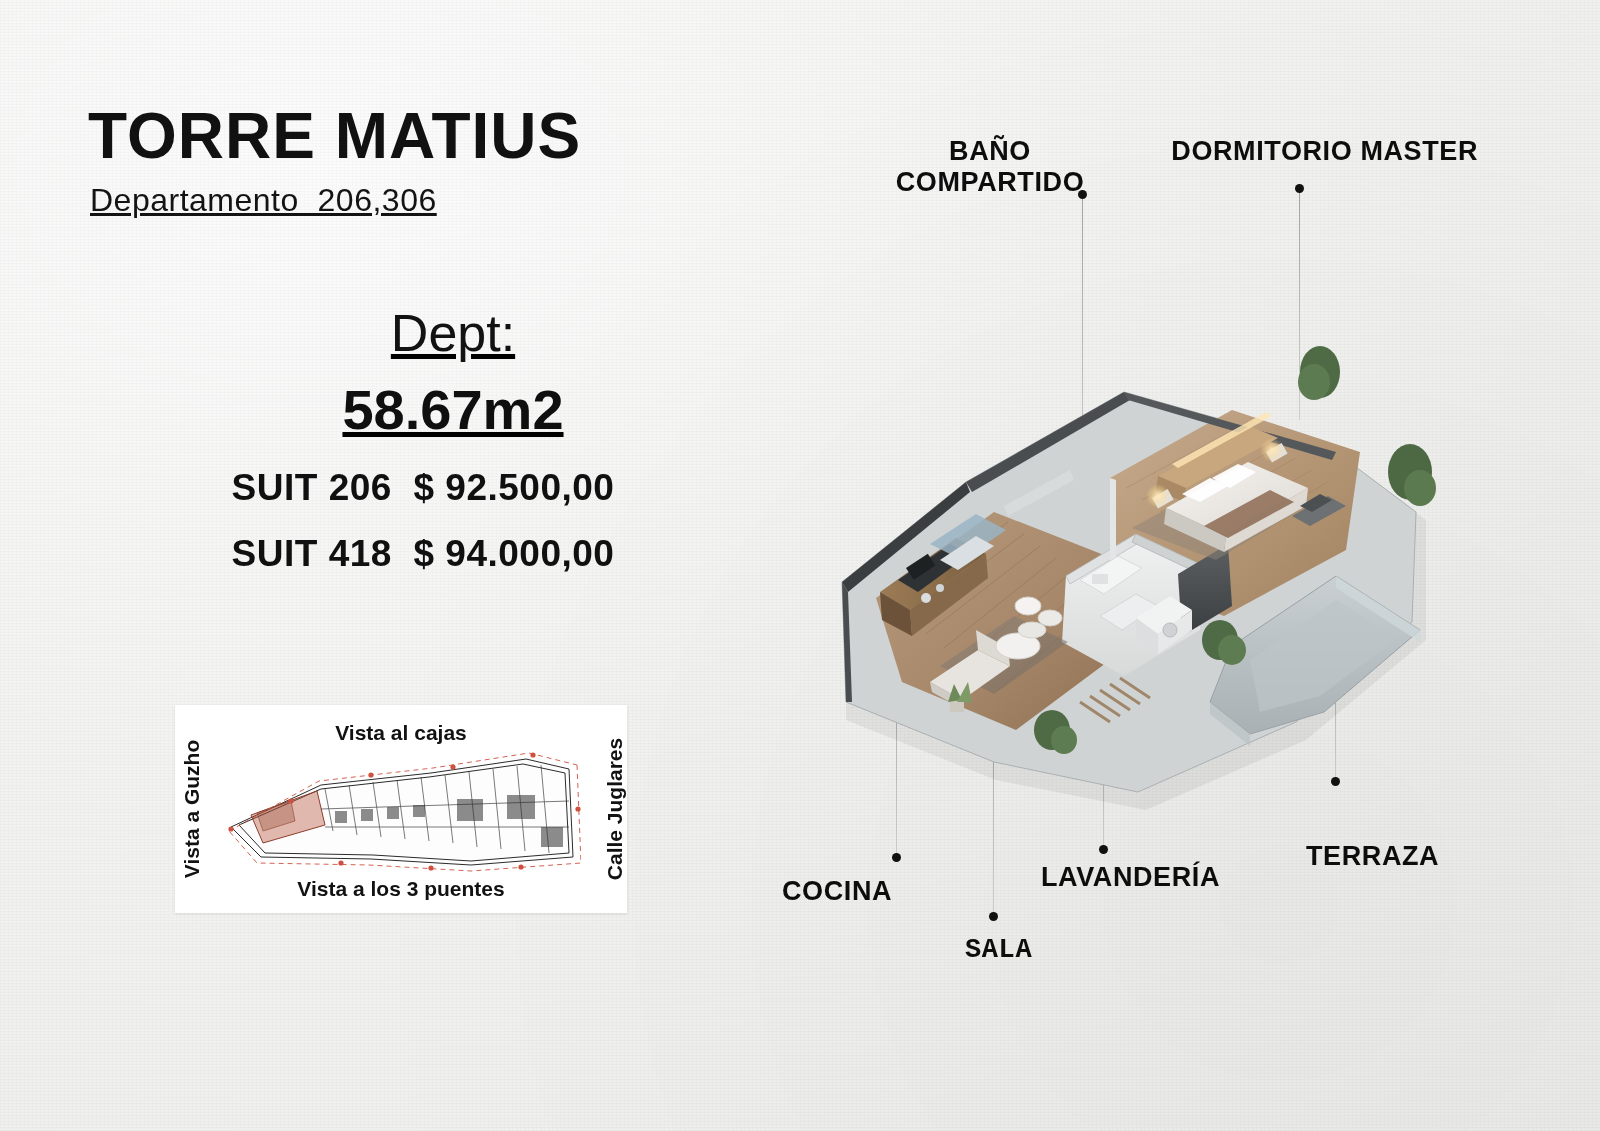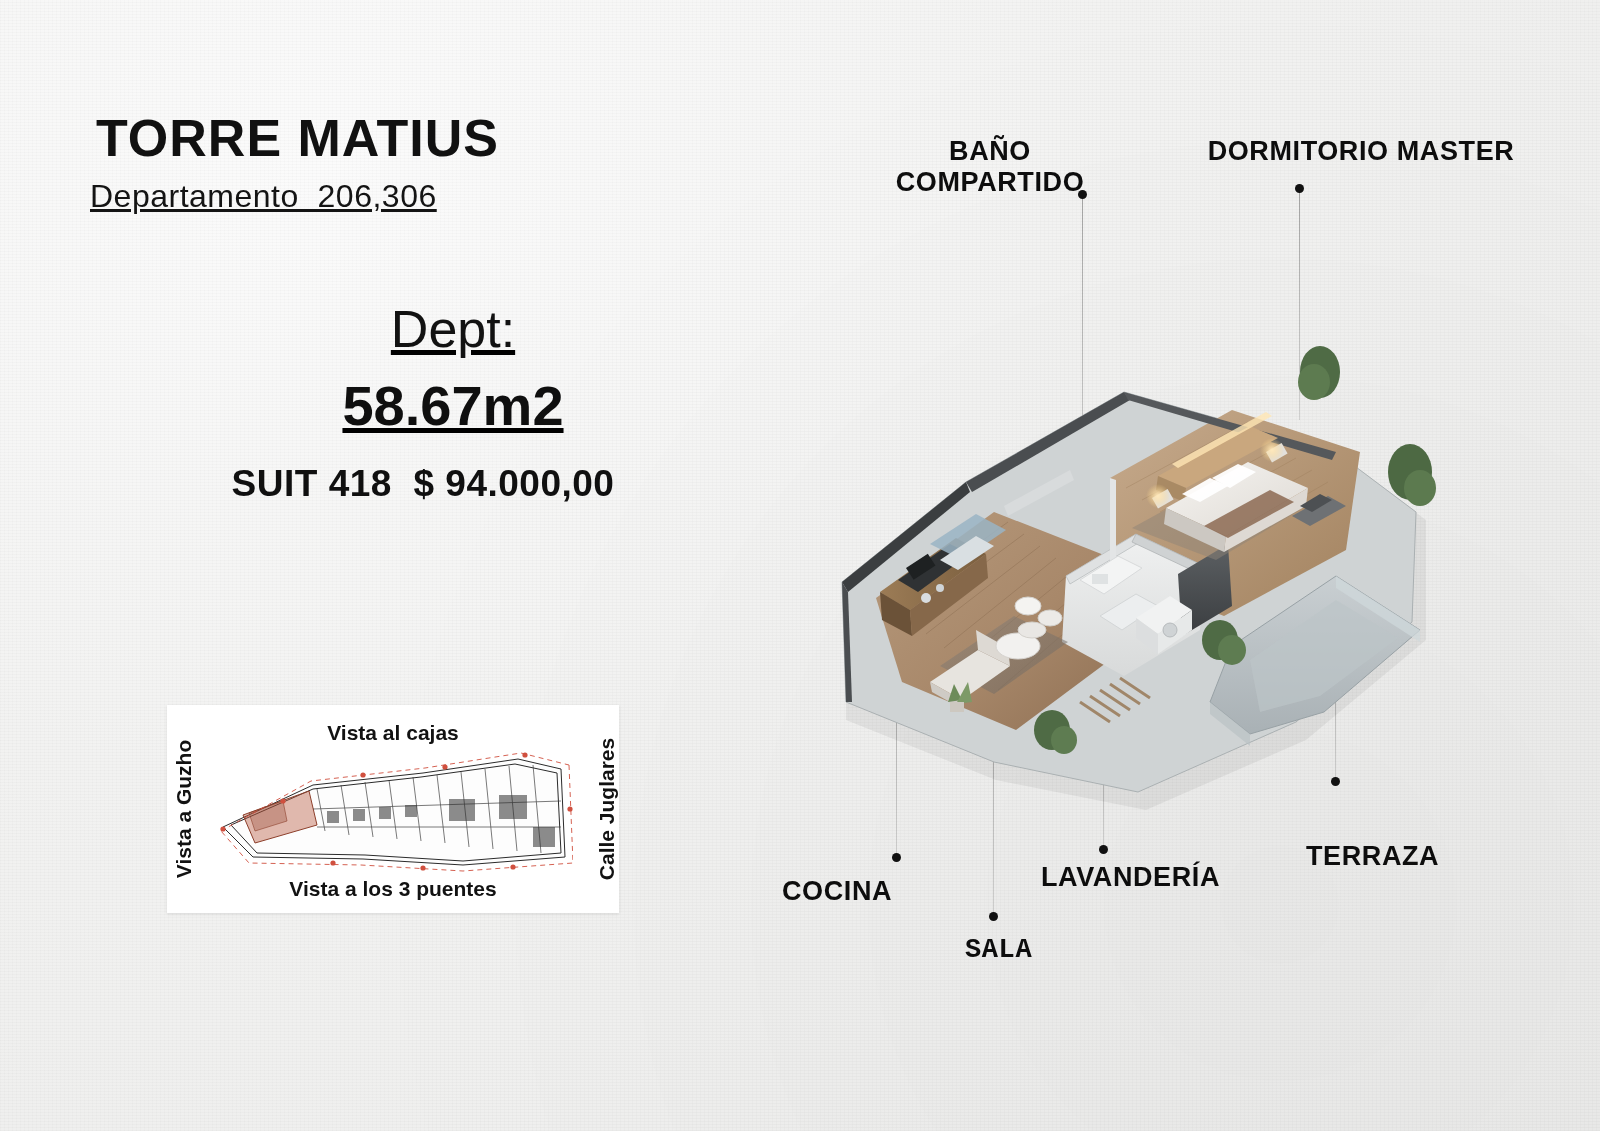--- a/index.html
+++ b/index.html
@@ -33,26 +33,26 @@
 
   
   .left {
     position: absolute;
     left: 88px;
     top: 104px;
     width: 620px;
     z-index: 3;
   }
   .title {
-    font-size: 52px;
+    font-size: 64px;
     font-weight: 800;
     letter-spacing: 1px;
     color: #111111;
     line-height: 1.0;
-    margin: 8px;
+    margin: 0;
     white-space: pre;
   }
   .subtitle {
     font-size: 32px;
     font-weight: 400;
     color: #141414;
     margin: 14px 0 0 2px;
     letter-spacing: .5px;
     white-space: pre;
     text-decoration: underline;
@@ -85,21 +85,21 @@
     margin-top: 24px;
     text-align: center;
     width: 560px;
     margin-left: 55px;
     white-space: pre;
   }
 
   
   .siteplan {
     position: absolute;
-    left: 167px;
+    left: 175px;
     top: 705px;
     width: 452px;
     height: 208px;
     background: #ffffff;
     box-shadow: 0 1px 3px rgba(0,0,0,.10);
     z-index: 4;
   }
   .sp-top-label, .sp-bottom-label {
     position: absolute;
     left: 0; right: 0;
@@ -180,20 +180,21 @@
 
   <div class="left">
     <h1 class="title">TORRE MATIUS</h1>
     <div class="subtitle">Departamento  206,306</div>
 
     <div class="dept-block">
       <div class="dept-label">Dept:</div>
       <div class="dept-area">58.67m2</div>
     </div>
 
+    <div class="price-row">SUIT 206  $ 92.500,00</div>
     <div class="price-row">SUIT 418  $ 94.000,00</div>
   </div>
 
   <div class="siteplan">
     <div class="sp-top-label">Vista al cajas</div>
     <div class="sp-bottom-label">Vista a los 3 puentes</div>
     <div class="sp-left-label">Vista a Guzho</div>
     <div class="sp-right-label">Calle Juglares</div>
 
     <svg class="sp-drawing" viewBox="0 0 360 140">
@@ -462,19 +463,19 @@
 
   <div class="dot" style="left:1078px; top:190px;"></div>
   <div class="dot" style="left:1295px; top:184px;"></div>
   <div class="dot" style="left:1331px; top:777px;"></div>
   <div class="dot" style="left:1099px; top:845px;"></div>
   <div class="dot" style="left:989px; top:912px;"></div>
   <div class="dot" style="left:892px; top:853px;"></div>
 
   <div class="callout" style="left:880px; top:136px; width:220px;">BAÑO
 COMPARTIDO</div>
-  <div class="callout" style="left:1148px; top:136px; width:330px; text-align:center;margin-left:48px;">DORMITORIO MASTER</div>
+  <div class="callout" style="left:1148px; top:136px; width:330px; text-align:right;">DORMITORIO MASTER</div>
   <div class="callout" style="left:1306px; top:808px; width:150px; text-align:left;margin-top:33px;">TERRAZA</div>
   <div class="callout" style="left:1041px; top:862px; width:200px; text-align:left;">LAVANDERÍA</div>
   <div class="callout" style="left:965px; top:935px; width:110px; text-align:left;font-family:Liberation Mono, monospace;">SALA</div>
   <div class="callout" style="left:782px; top:876px; width:160px; text-align:left;">COCINA</div>
 
 </div>
 
 </body></html>

